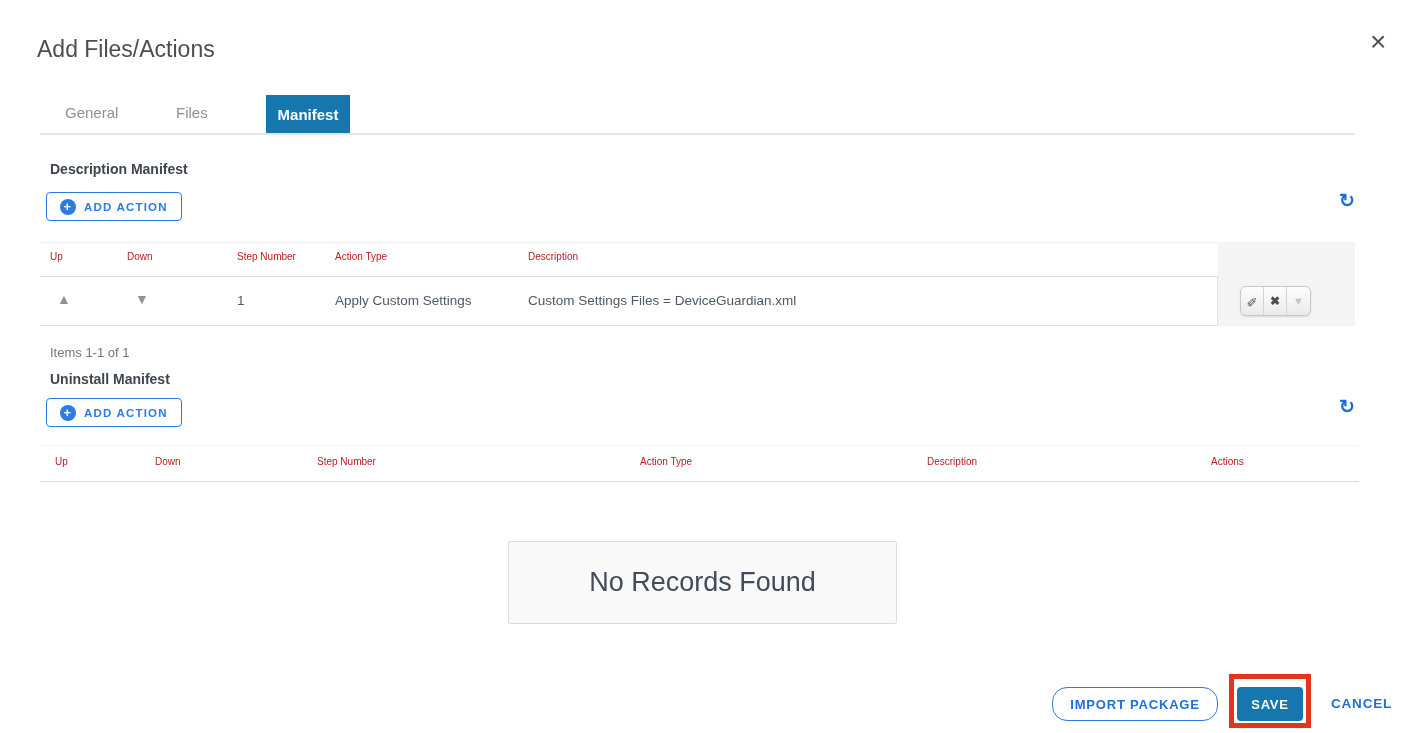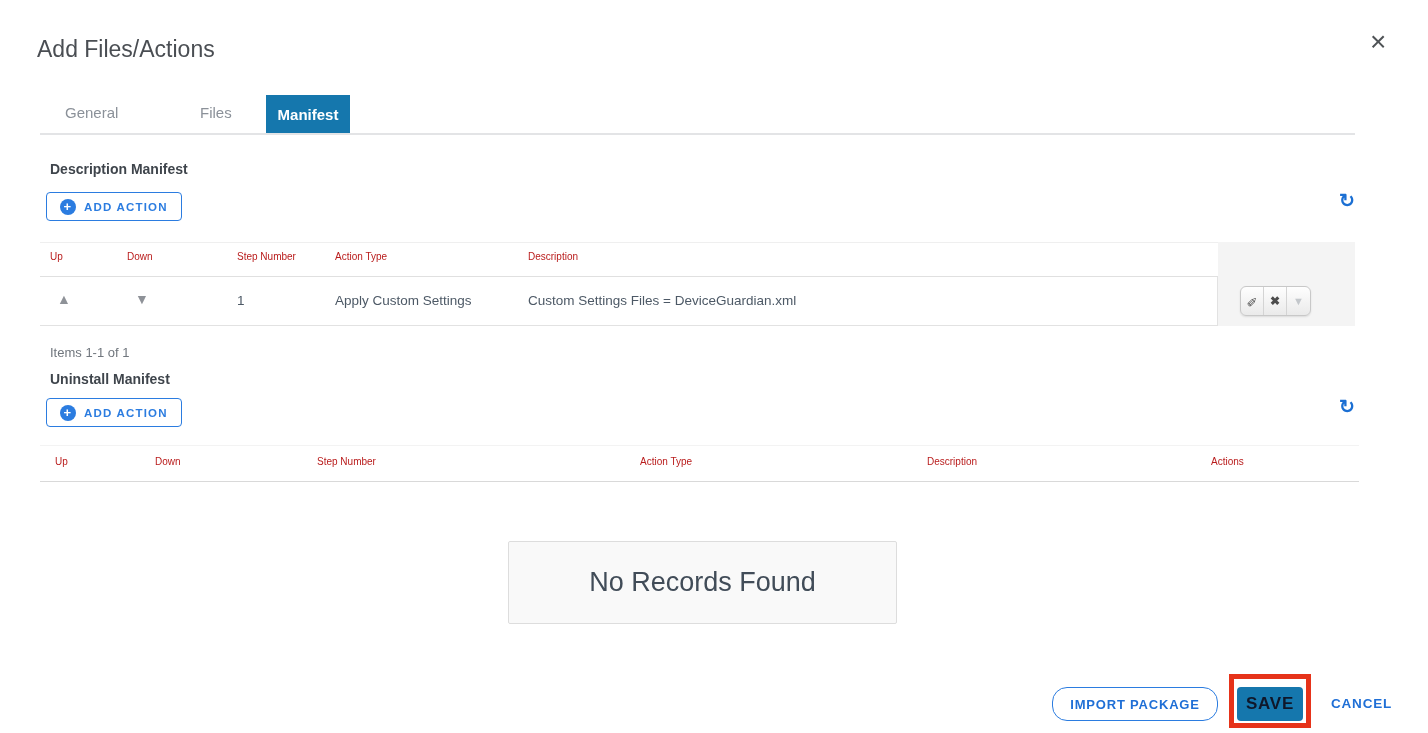--- a/index.html
+++ b/index.html
@@ -7,21 +7,21 @@
   #page {
     position:relative; width:1428px; height:733px; background:#ffffff;
     font-family:"Liberation Sans", sans-serif; overflow:hidden;
   }
   .page-title { position:absolute; left:37px; top:36px; font-size:23px; font-weight:400; color:#4a4e53; }
   .close-icon { position:absolute; left:1370px; top:28px; font-size:28px; color:#4f5356; line-height:1; cursor:pointer; }
 
   
   .tab { position:absolute; top:104px; font-size:15px; color:#8b9199; cursor:pointer; }
   .tab-general { left:65px; }
-  .tab-files { left:200px; }
+  .tab-files { left:176px; }
   .tab-active {
     position:absolute; left:266px; top:95px; width:84px; height:38px;
     background:#1577ad; color:#fff; font-size:15px; font-weight:700;
     display:flex; align-items:center; justify-content:center; cursor:pointer;
   }
   .tabs-underline { position:absolute; left:40px; top:133px; width:1315px; height:2px; background:#e3e4e6; }
 
   
   .section-heading { position:absolute; left:50px; font-size:14px; font-weight:700; color:#3f454c; }
   .heading-install { top:161px; }
@@ -88,21 +88,21 @@
     display:flex; align-items:center; justify-content:center; cursor:pointer;
     font-family:"Liberation Sans", sans-serif;
   }
   .save-annotation {
     position:absolute; left:1229px; top:674px; width:82px; height:54px;
     border:5px solid #e6331a; pointer-events:none;
   }
   .btn-save {
     position:absolute; left:1237px; top:687px; width:66px; height:34px;
     background:#1577ad; border:none; border-radius:4px;
-    color:#0f172a; font-weight:700; font-size:17px; letter-spacing:0.8px;
+    color:#ffffff; font-weight:700; font-size:13px; letter-spacing:0.8px;
     display:flex; align-items:center; justify-content:center; cursor:pointer;
     font-family:"Liberation Sans", sans-serif;
   }
   .cancel-link { position:absolute; left:1331px; top:696px; font-size:13.5px; font-weight:700; color:#1f6fd6; letter-spacing:0.8px; cursor:pointer; }
 </style>
 </head>
 <body>
 
 <div id="page">
 

